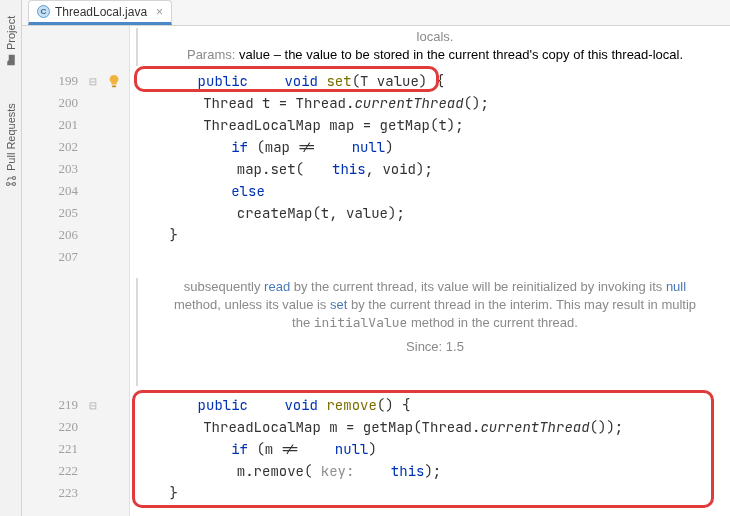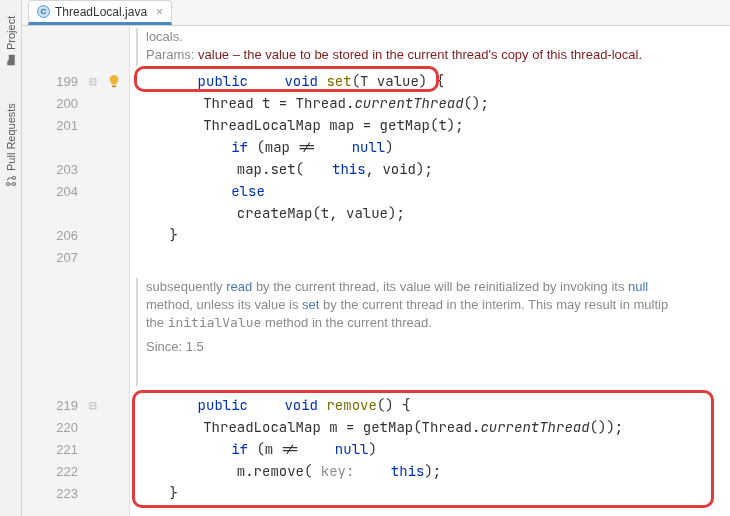--- a/index.html
+++ b/index.html
@@ -86,21 +86,21 @@
     position: absolute;
     left: 0; width: 108px;
     height: 22px;
     display: flex;
     align-items: center;
   }
   .line-num {
     width: 62px;
     text-align: right;
     color: #a0a0a0;
-    font-family: Liberation Sans, sans-serif;
+    font-family: Liberation Serif, serif;
     font-size: 13px;
     padding-right: 6px;
   }
   .fold-col { width: 18px; display:flex; justify-content:center; color:#b0b0b0; font-size:10px;}
   .icon-col { width: 24px; display:flex; justify-content:center; align-items:center;}
   .code-area {
     flex: 1;
     position: relative;
     background: #fff;
     font-family: "JetBrains Mono","Consolas",monospace;
@@ -118,20 +118,21 @@
   .mdef { color: #7a6e00; }
   .ital { font-style: italic; }
   .hint { color: #909090; font-style: normal;}
   .doc-block {
     position: absolute;
     left: 16px; right: 6px;
     color: #8a8a8a;
     font-family: "Segoe UI", Arial, sans-serif;
     font-size: 13px;
     line-height: 18px;
+    text-align: center;
   }
   .doc-link { color: #4a7ab5; }
   .doc-mono { font-family: "JetBrains Mono","Consolas",monospace; color: #8a8a8a;}
   .doc-bar {
     position: absolute;
     top: 0; bottom: 0; left: -10px;
     width: 2px; background: #d9d9d9;
   }
   .hl-box {
     position: absolute;
@@ -184,25 +185,31 @@
             <rect x="5.5" y="13" width="5" height="2" rx="1" fill="#c58a1a"></rect>
           </svg>
       </span>
     </div>
     <div class="line-row" style="top:66px">
         <span class="line-num">200</span>
       </div>
     <div class="line-row" style="top:88px">
         <span class="line-num">201</span>
       </div>
+    <div class="line-row" style="top:110px">
+        <span class="line-num">202</span>
+      </div>
     <div class="line-row" style="top:132px">
         <span class="line-num">203</span>
       </div>
     <div class="line-row" style="top:154px">
         <span class="line-num">204</span>
+      </div>
+    <div class="line-row" style="top:176px">
+        <span class="line-num">205</span>
       </div>
     <div class="line-row" style="top:198px">
         <span class="line-num">206</span>
       </div>
     <div class="line-row" style="top:220px">
         <span class="line-num">207</span>
       </div>
     <div class="line-row" style="top:368px">
       <span class="line-num">219</span>
       <span class="fold-col">⊟</span>
@@ -219,21 +226,21 @@
     <div class="line-row" style="top:456px">
         <span class="line-num">223</span>
       </div>
   </div>
 
   <div class="code-area">
 
     <div class="doc-block" style="top:2px; height:38px;">
       <div class="doc-bar"></div>
       <div>locals.</div>
-      <div><span>Params:</span><span style="color:#7f1d1d"> value – the value to be stored in the current thread's copy of this thread-local.</span></div>
+      <div><span>Params:</span><span style="color:#000000"> value – the value to be stored in the current thread's copy of this thread-local.</span></div>
     </div>
 
     <div class="code-line" style="top:44px"><span>    <span class="kw">public</span> <span class="kw">void</span> <span class="mdef">set</span><span>(T value) {</span></span></div>
     <div class="code-line" style="top:66px"><span>        Thread t = Thread.<span class="ital">currentThread</span>();</span></div>
     <div class="code-line" style="top:88px"><span>        ThreadLocalMap map = getMap(t);</span></div>
     <div class="code-line" style="top:110px"><span><span>        </span><span class="kw">if</span><span> (map != </span><span class="kw">null</span><span>)</span></span></div>
     <div class="code-line" style="top:132px"><span><span>            map.set(</span><span class="kw">this</span><span>, void);</span></span></div>
     <div class="code-line" style="top:154px"><span><span>        </span><span class="kw">else</span></span></div>
     <div class="code-line" style="top:176px"><span>            createMap(t, value);</span></div>
     <div class="code-line" style="top:198px"><span>    }</span></div>

